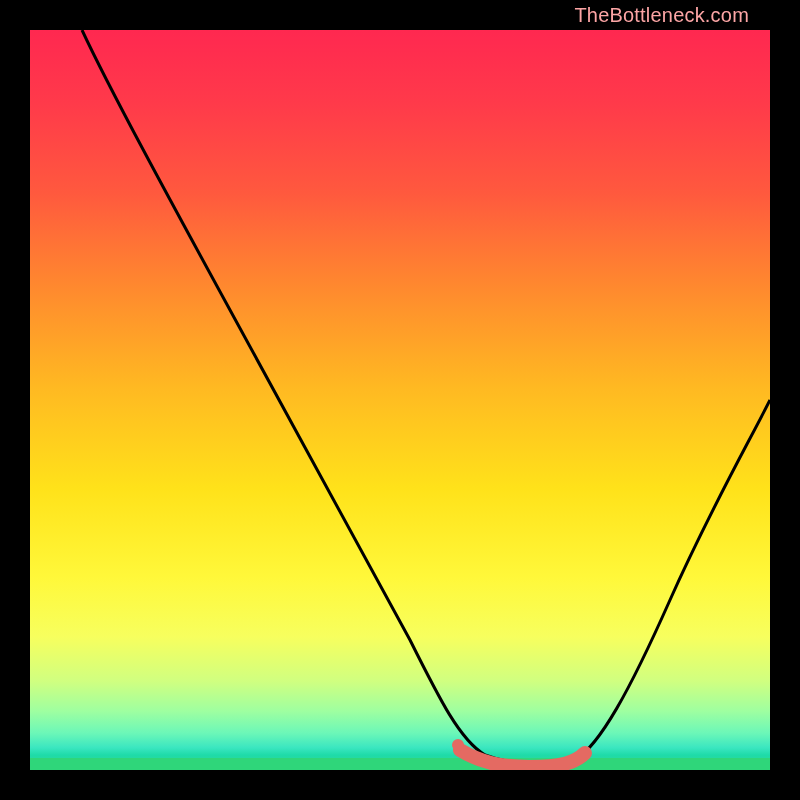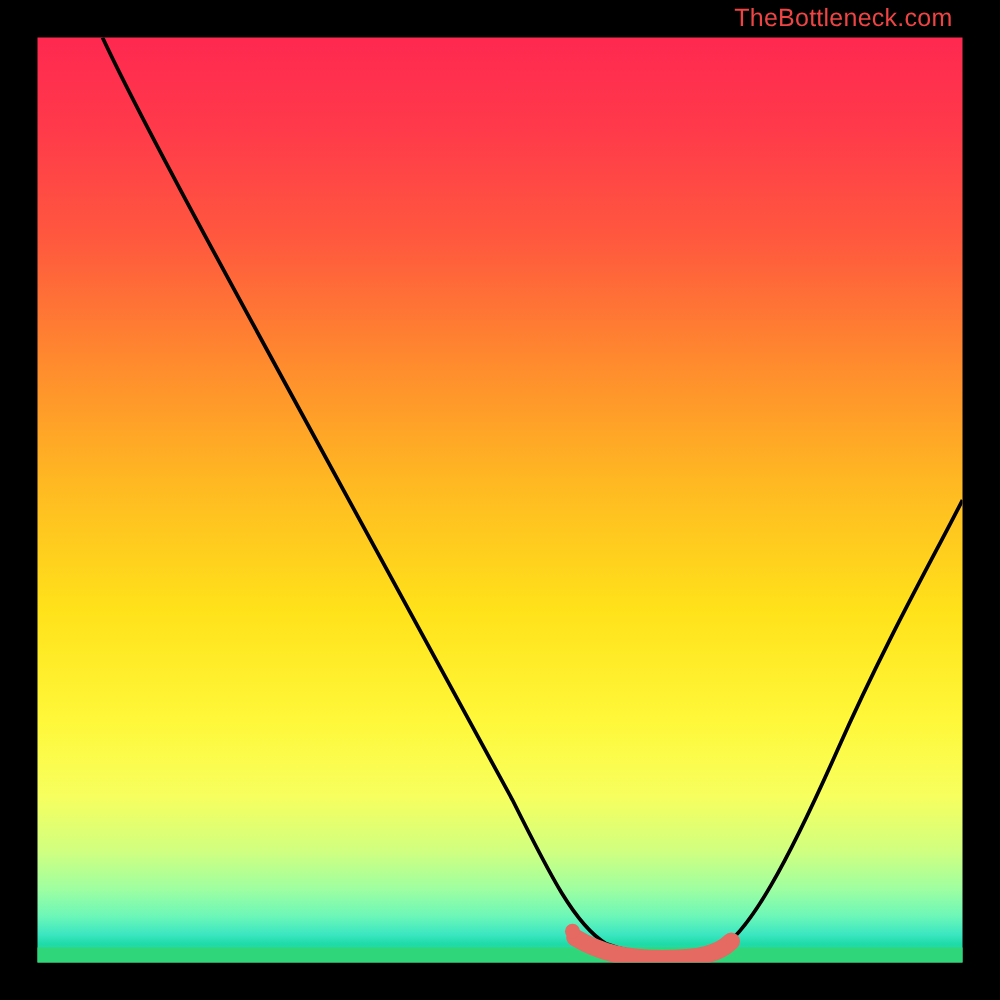--- a/index.html
+++ b/index.html
@@ -36,22 +36,22 @@
       #6cf7b8 95%,
       #3ae6c0 97%,
       #1edba8 98%,
       #2ed89a 99%,
       #30d57e 100%
     );
   }
   .watermark {
     position: absolute;
     top: 4px;
-    right: 38px;
-    color: #ef4444;
+    right: 51px;
+    color: #fca5a5;
     font-size: 20px;
     font-weight: 500;
     letter-spacing: 0.2px;
     text-align: center;
   }
   svg.curve {
     position: absolute;
     left: 0;
     top: 0;
     width: 740px;

